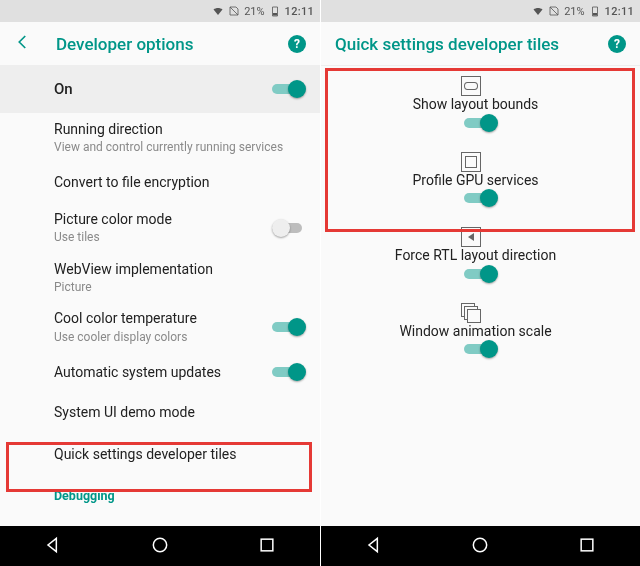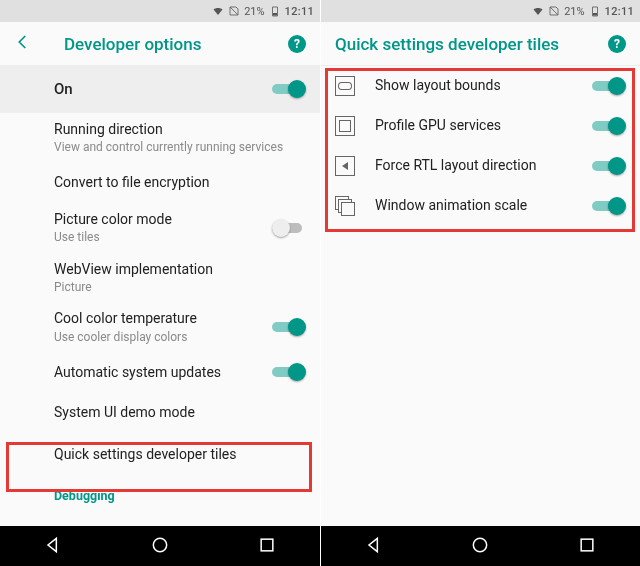--- a/index.html
+++ b/index.html
@@ -38,21 +38,21 @@
   }
   .statusbar svg { width: 12px; height: 12px; fill: #555; }
   .statusbar .clock { font-weight: 500; letter-spacing: .3px; }
 
   
   .titlebar {
     height: 44px;
     display: flex;
     align-items: center;
     padding: 0 14px;
-    gap: 32px;
+    gap: 24px;
     background: #fafafa;
     border-bottom: 1px solid #eee;
   }
   .titlebar .title {
     flex: 1;
     color: #009688;
     font-size: 17px;
     font-weight: 500;
   }
   .backarrow svg { width: 18px; height: 18px; stroke: #009688; stroke-width: 2.2; fill: none; }
@@ -80,21 +80,21 @@
   .row.master .label { font-size: 15px; font-weight: 500; }
 
   .section-header {
     padding: 10px 14px 6px 54px;
     color: #009688;
     font-size: 12.5px;
     font-weight: 700;
   }
 
   
-  .row.withicon { padding-left: 14px; }
+  .row.withicon { padding-left: 14px; flex-direction: column; }
   .row.withicon .iconcell {
     width: 40px; display: flex; justify-content: flex-start; align-items: center;
   }
   .tileicon {
     width: 20px; height: 20px; border: 1px solid #666; position: relative;
     display: flex; align-items: center; justify-content: center;
   }
   .tileicon.inner::after{
     content:""; position:absolute; width:10px; height:10px; border:1px solid #666;
   }

